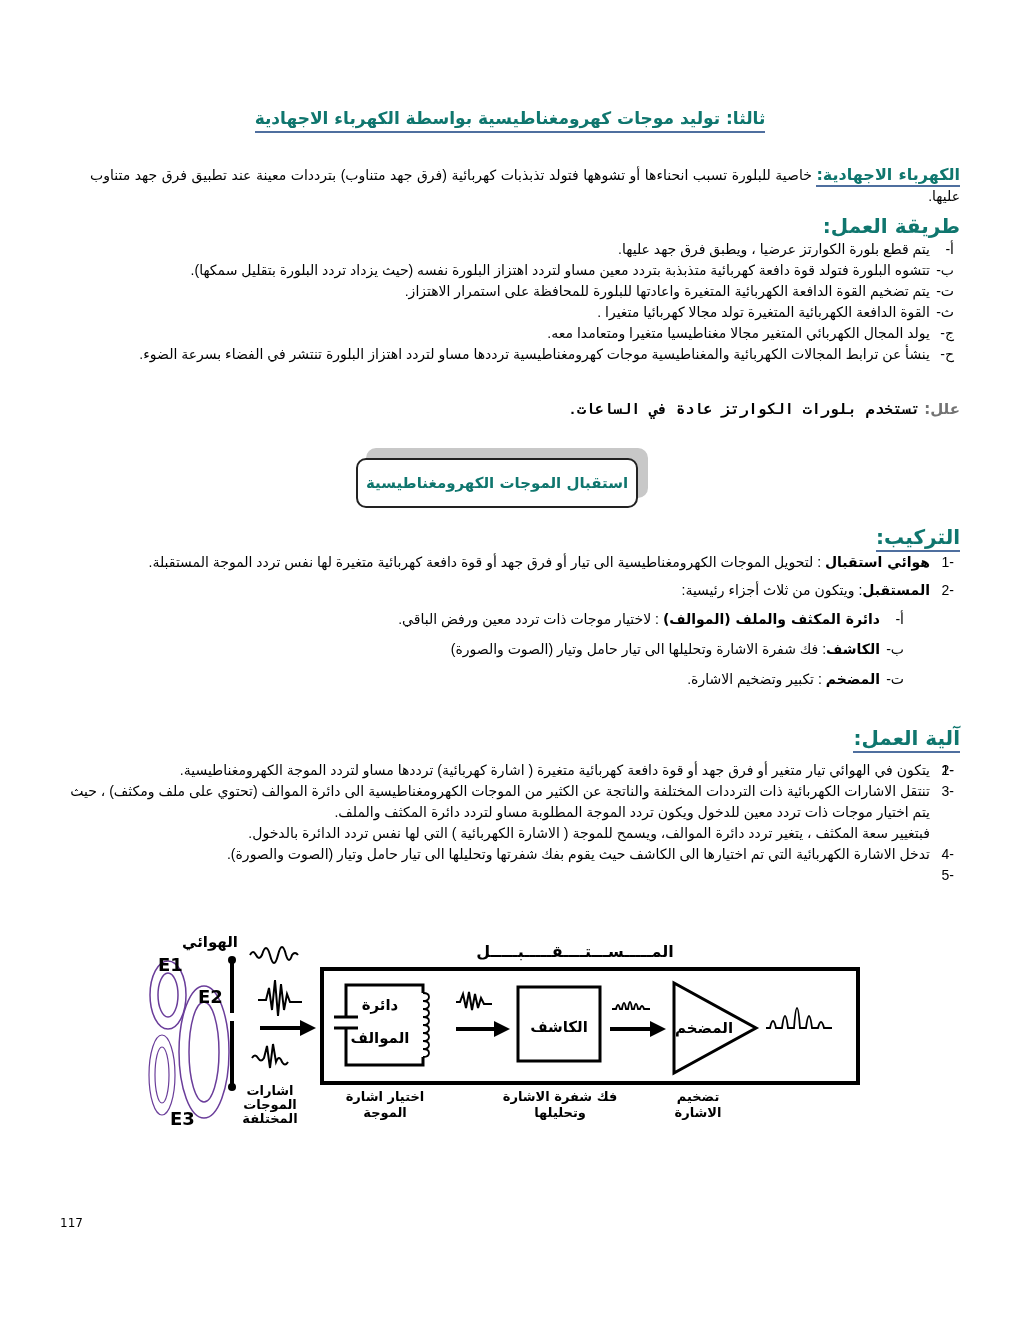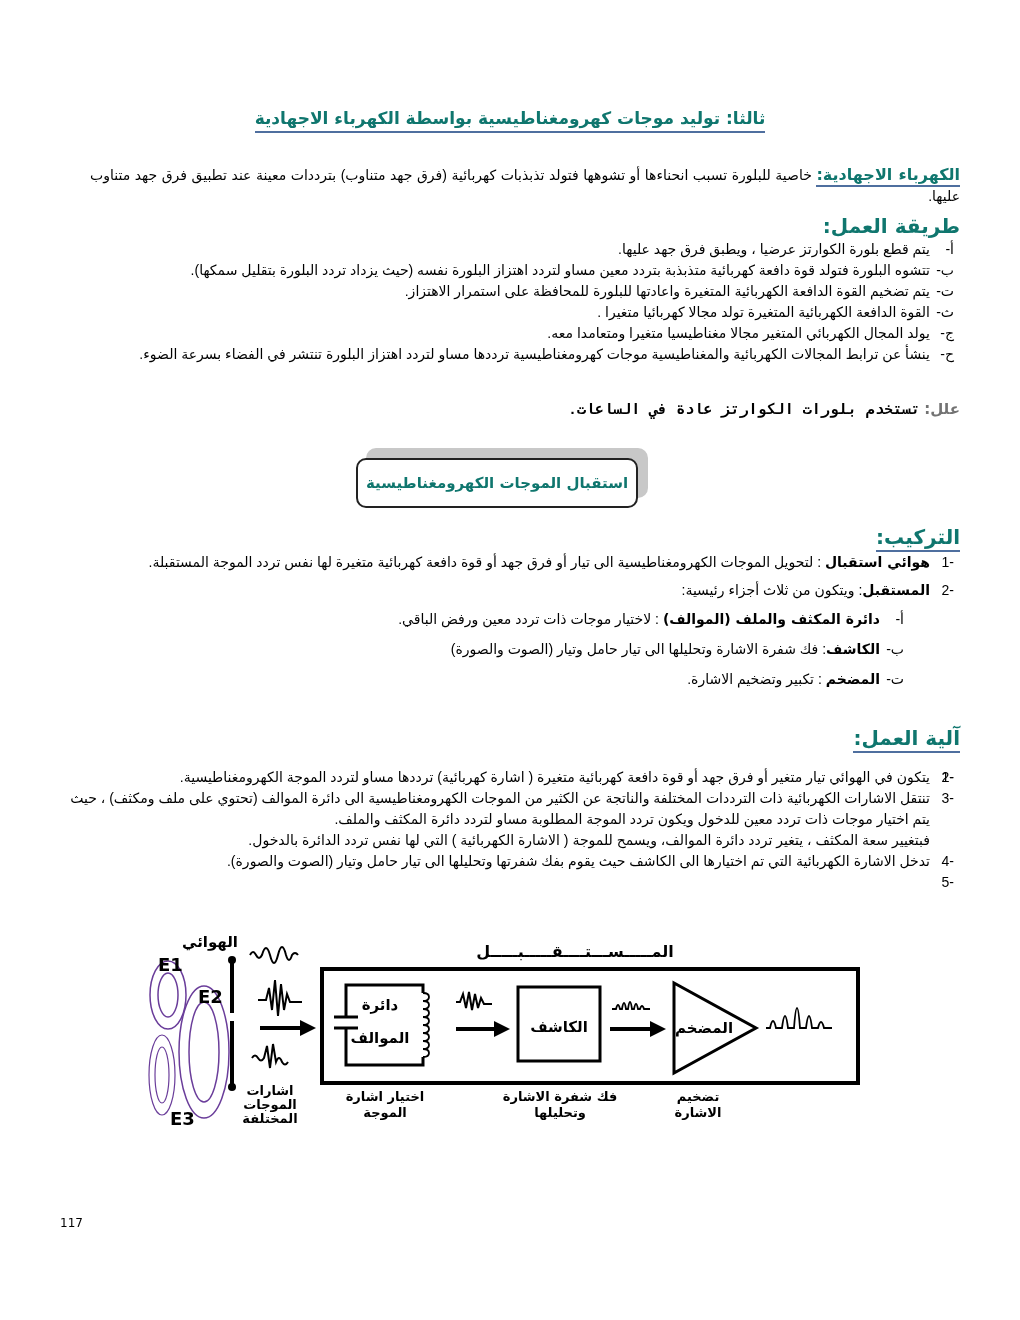--- a/index.html
+++ b/index.html
@@ -71,21 +71,21 @@
         <li><span class="m">-2</span><span class="bold" style="font-family: &quot;DejaVu Sans&quot;, sans-serif;">المستقبل</span><span>: ويتكون من ثلاث أجزاء رئيسية:</span></li>
       </ol>
     <ol class="ar" id="structure-sublist" style="padding-right:50px;line-height:30px;">
         <li><span class="m">أ-</span><span class="bold" style="font-family: &quot;DejaVu Sans&quot;, sans-serif;">دائرة المكثف والملف (الموالف)</span><span> : لاختيار موجات ذات تردد معين ورفض الباقي.</span></li>
         <li><span class="m">ب-</span><span class="bold" style="font-family: &quot;DejaVu Sans&quot;, sans-serif;">الكاشف</span><span>: فك شفرة الاشارة وتحليلها الى تيار حامل وتيار (الصوت والصورة)</span></li>
         <li><span class="m">ت-</span><span class="bold" style="font-family: &quot;DejaVu Sans&quot;, sans-serif;">المضخم</span><span> : تكبير وتضخيم الاشارة.</span></li>
       </ol>
   </div>
 
   <div class="block" style="top:728px;width:900px;">
-    <div class="heading-blue sub-h" style="margin-bottom:18px;">
+    <div class="heading-blue sub-h" style="margin-bottom:11px;">
       <span class="ul-blue">آلية العمل:</span>
     </div>
     <ol class="ar" id="mechanism-list">
         <li><span class="m">-1</span></li>
         <li><span class="m">-2</span><span>يتكون في الهوائي تيار متغير أو فرق جهد أو قوة دافعة كهربائية متغيرة ( اشارة كهربائية) ترددها مساو لتردد الموجة الكهرومغناطيسية.</span></li>
         <li><span class="m">-3</span><span>تنتقل الاشارات الكهربائية ذات الترددات المختلفة والناتجة عن الكثير من الموجات الكهرومغناطيسية الى دائرة الموالف (تحتوي على ملف ومكثف) ، حيث يتم اختيار موجات ذات تردد معين للدخول ويكون تردد الموجة المطلوبة مساو لتردد دائرة المكثف والملف.</span><div>فبتغيير سعة المكثف ، يتغير تردد دائرة الموالف، ويسمح للموجة ( الاشارة الكهربائية ) التي لها نفس تردد الدائرة بالدخول.</div></li>
         <li><span class="m">-4</span><span>تدخل الاشارة الكهربائية التي تم اختيارها الى الكاشف حيث يقوم بفك شفرتها وتحليلها الى تيار حامل وتيار (الصوت والصورة).</span></li>
         <li><span class="m">-5</span></li>
       </ol>
   </div>

